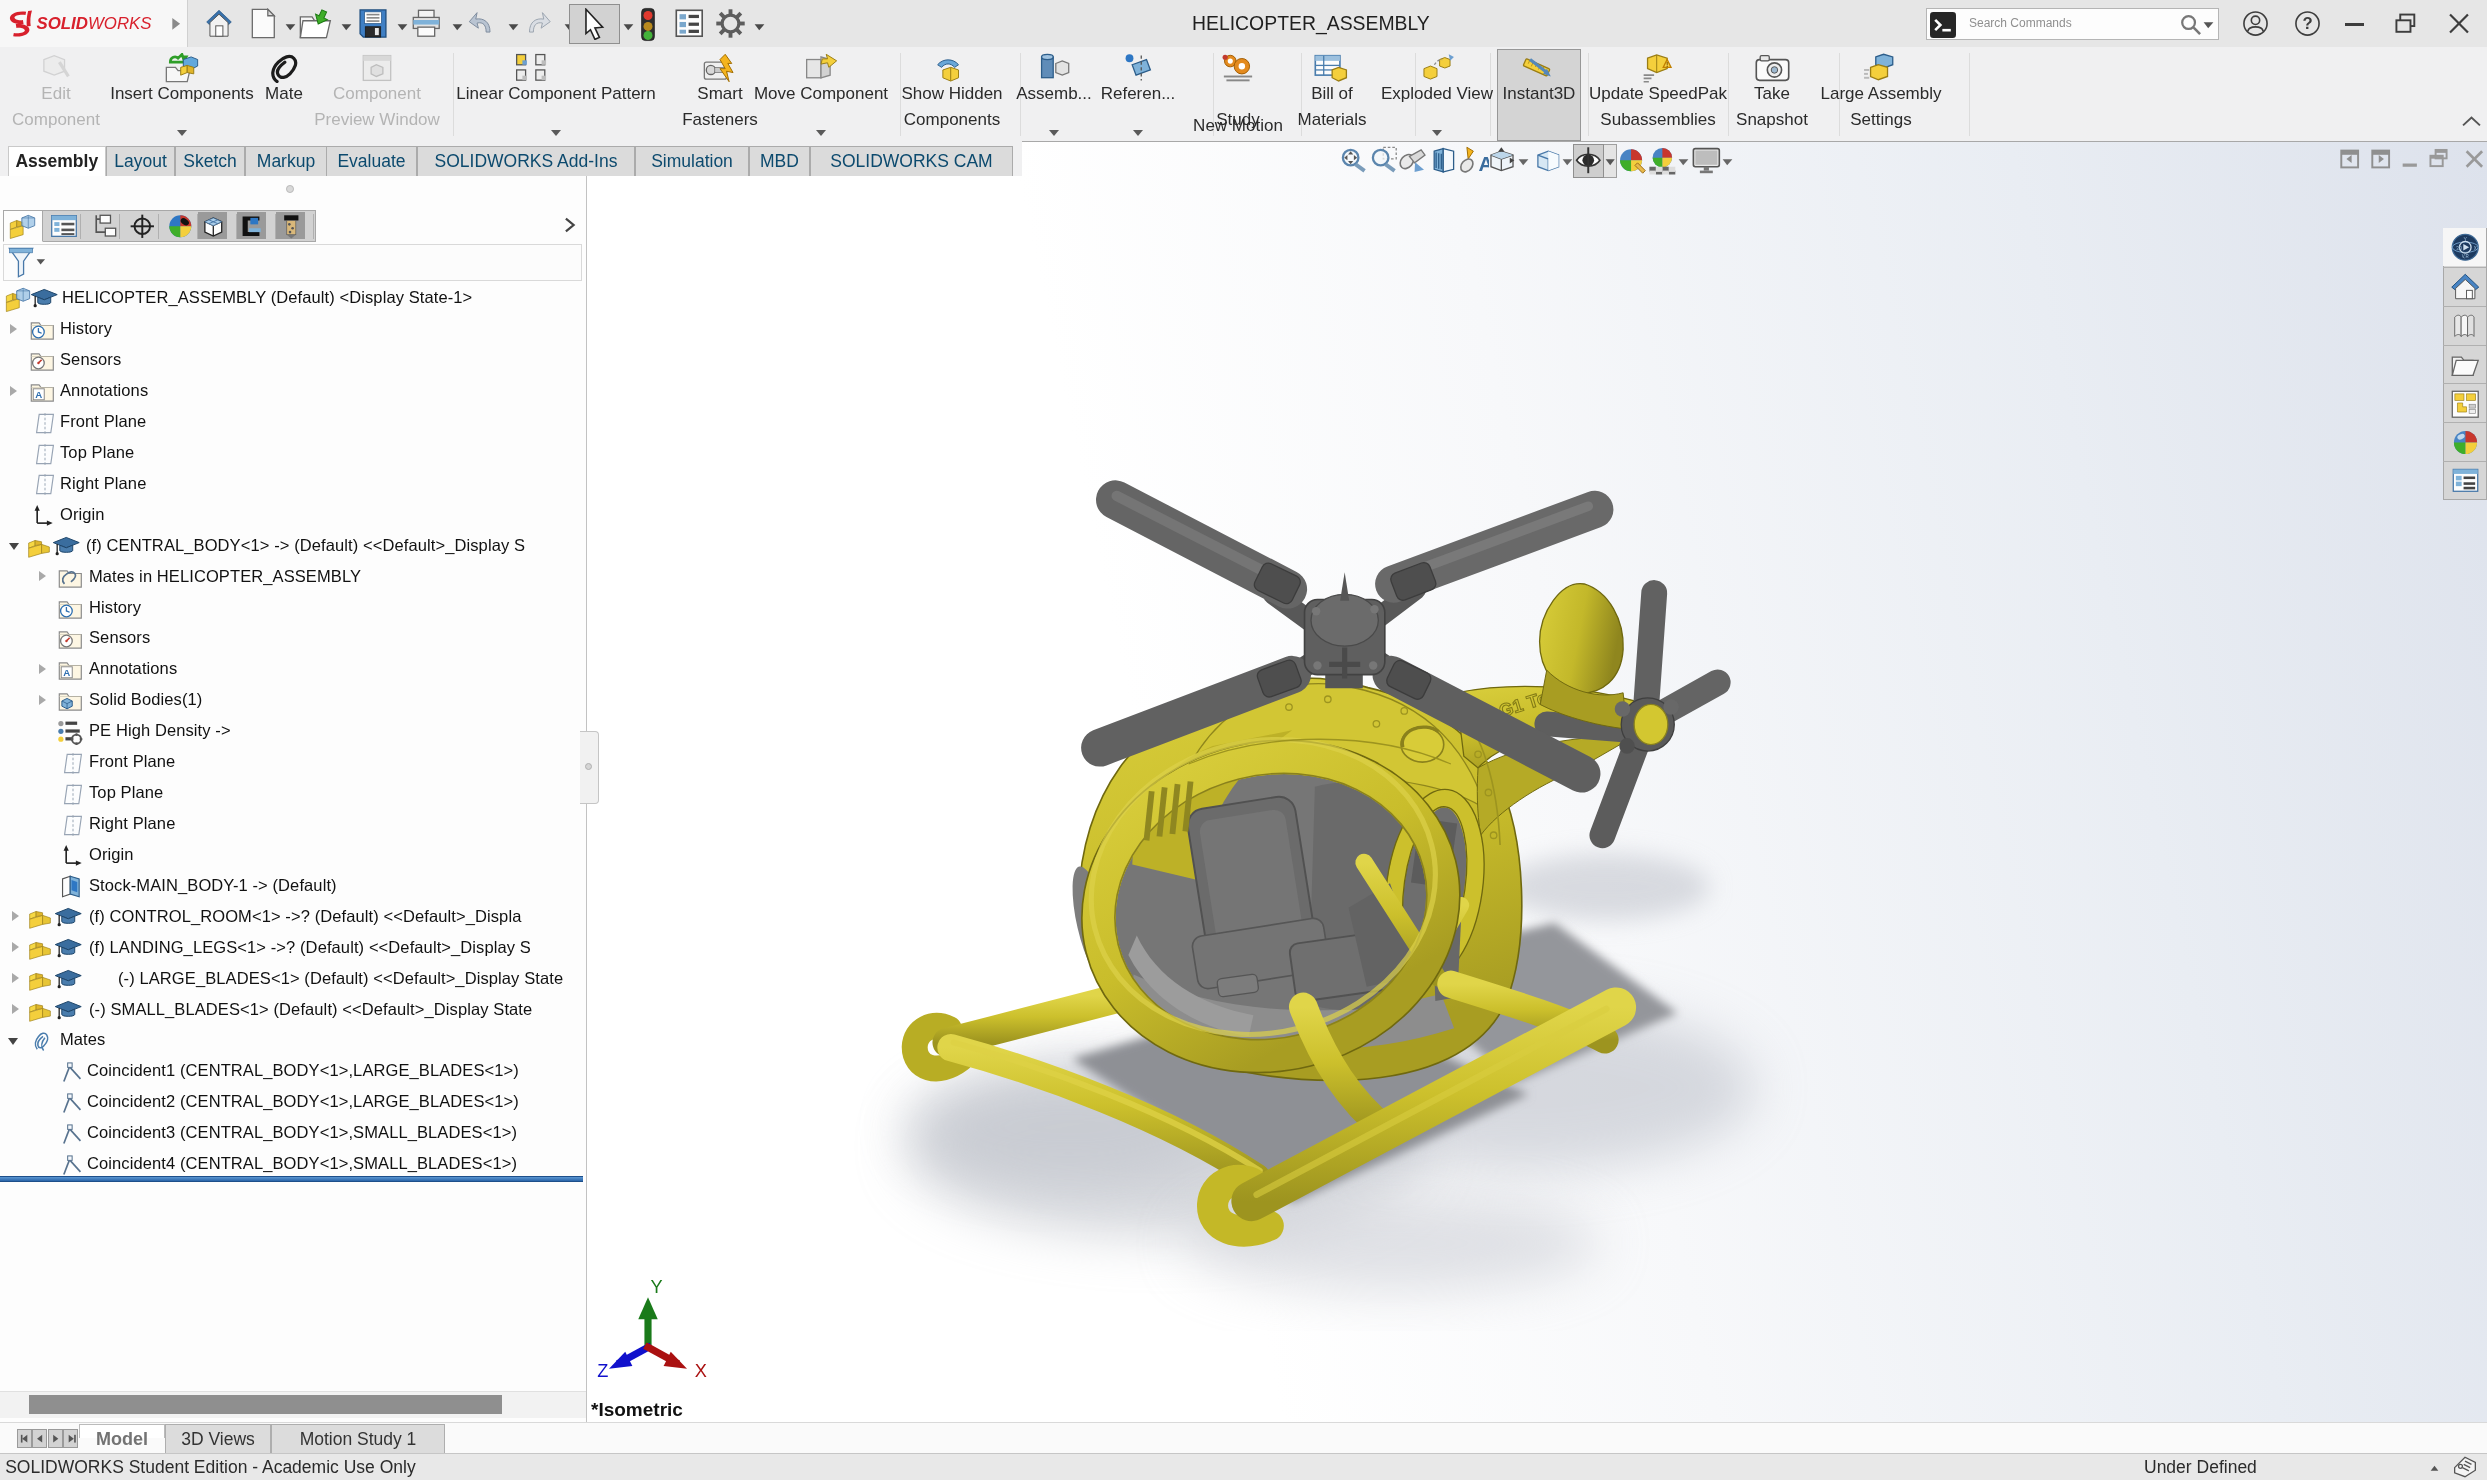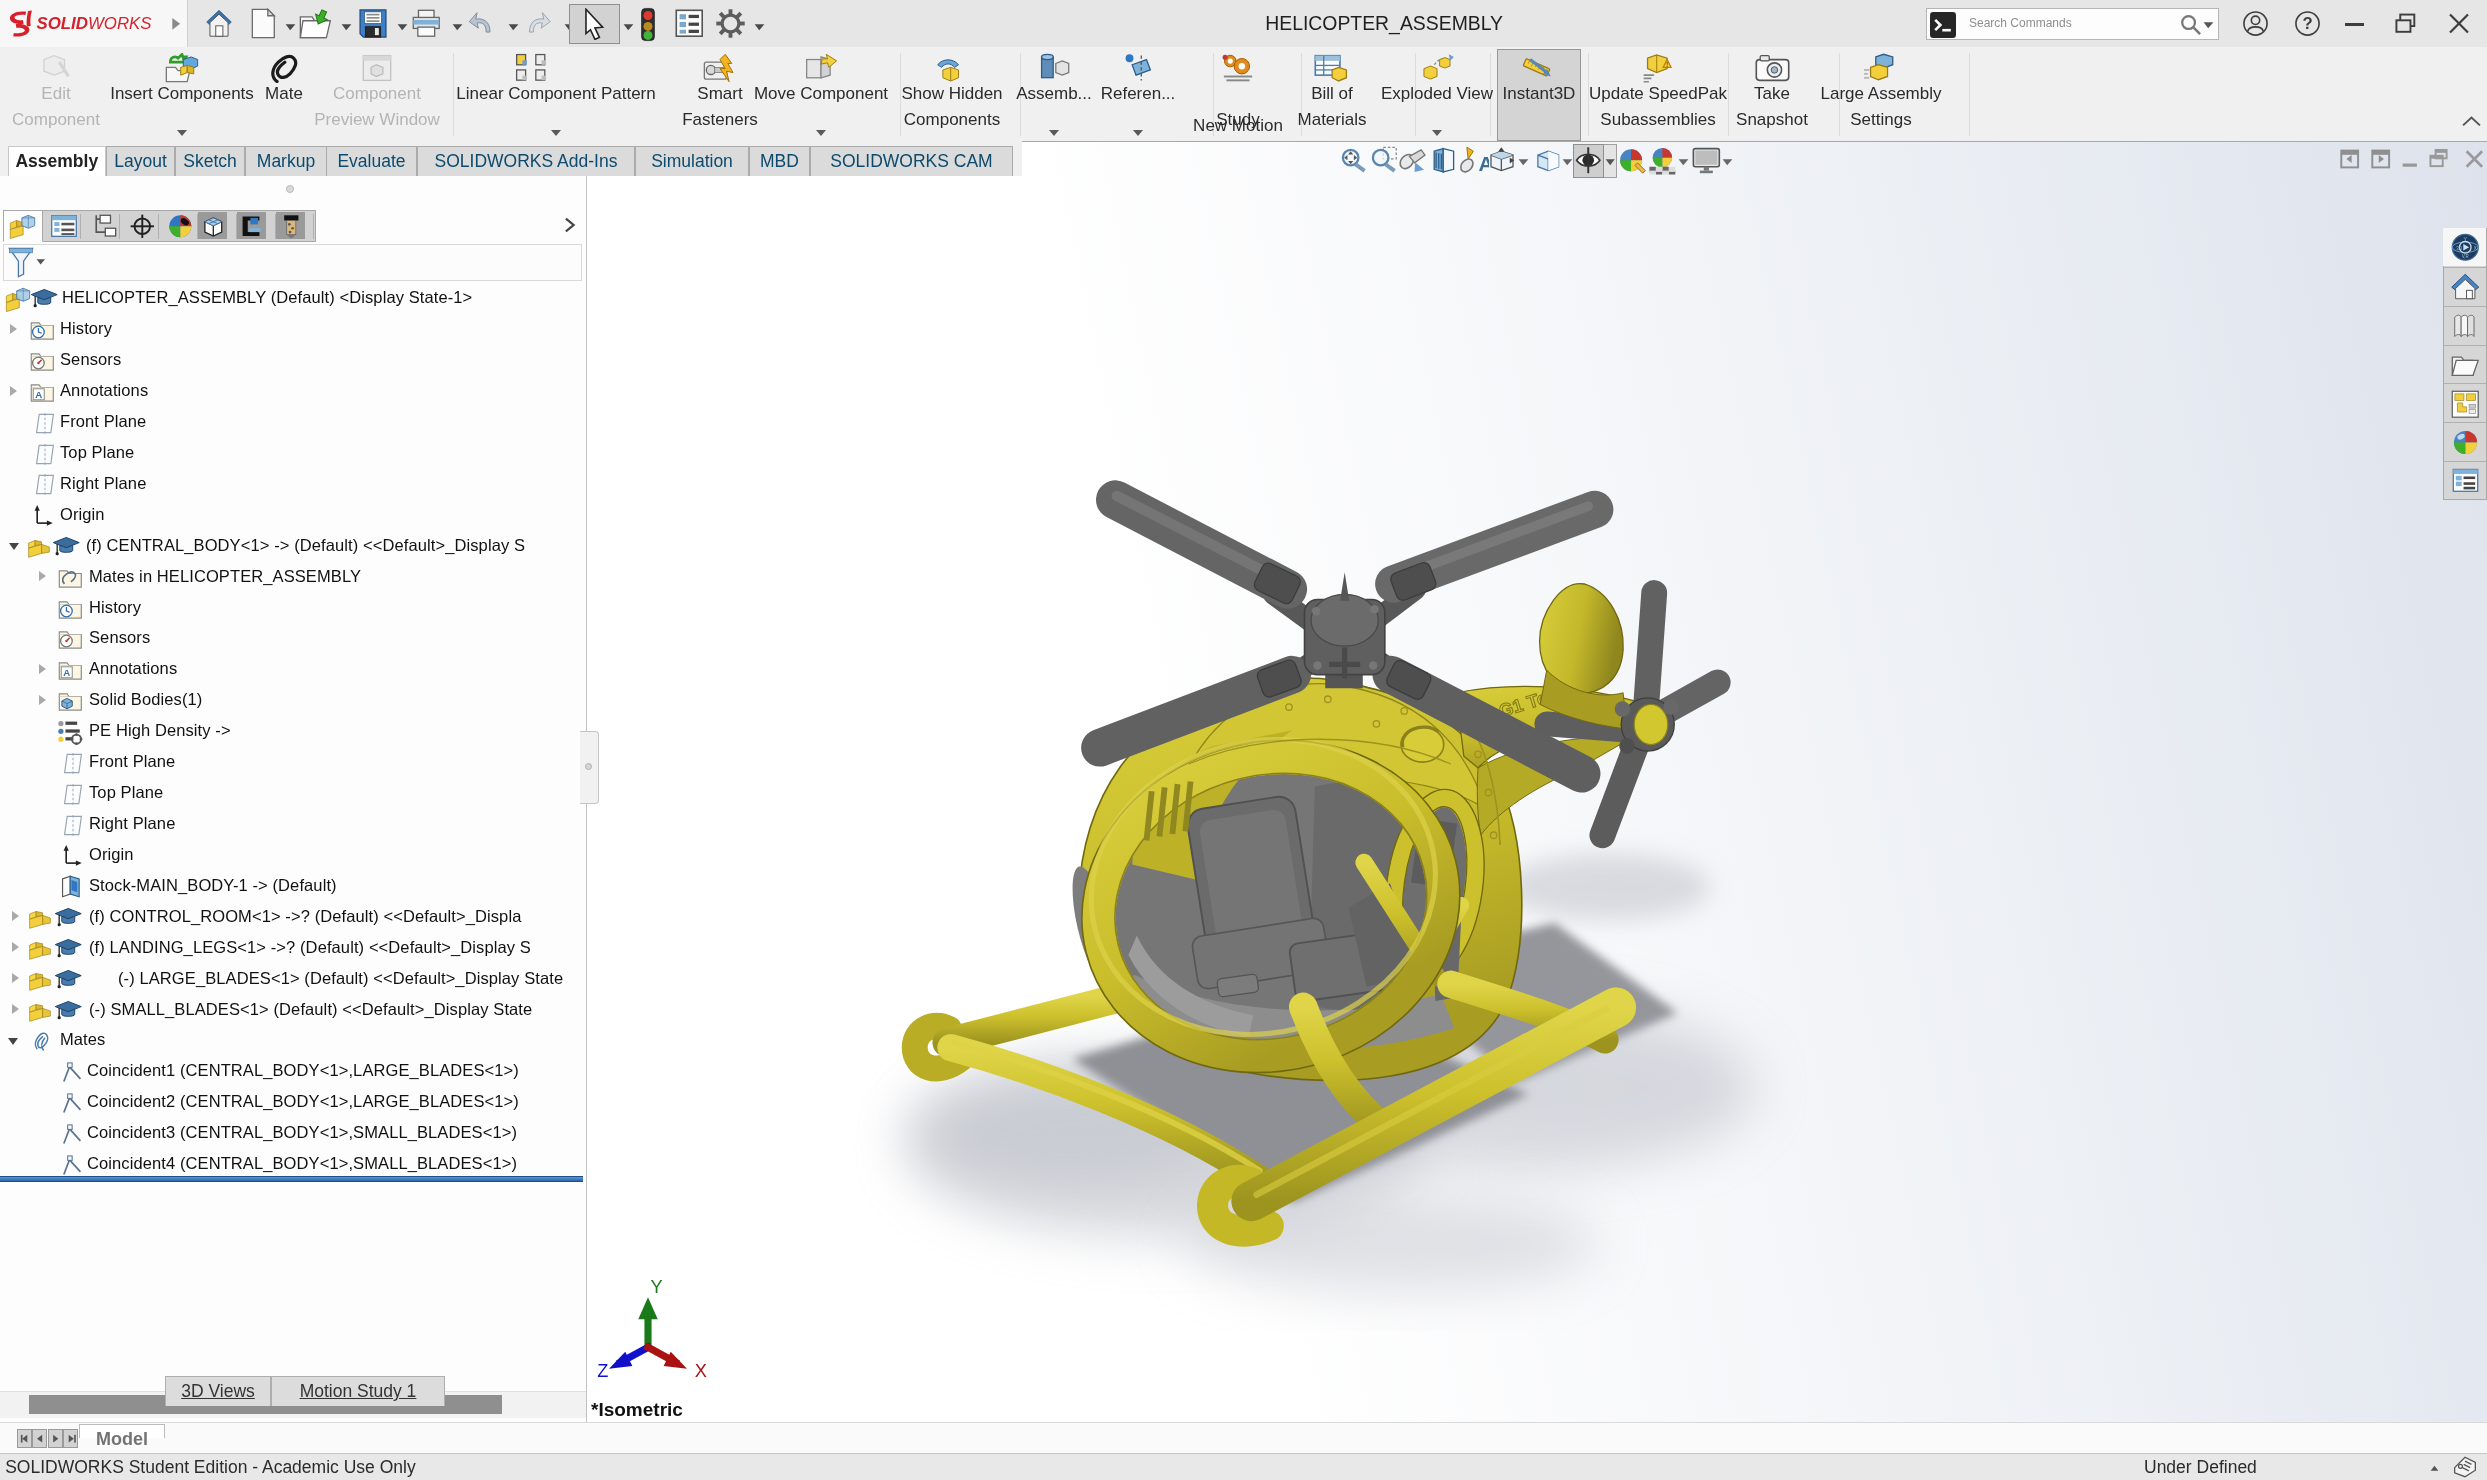--- a/index.html
+++ b/index.html
@@ -16,21 +16,21 @@
 .tab{position:absolute;z-index:7;top:146px;height:30px;background:#dbdbdb;border:0.6px solid #ababab;border-bottom:none;font-size:17.5px;color:#0c4a6e;text-align:center;line-height:29px;}
 .tab.active{background:#fff;border:0.6px solid #c9c9c9;border-bottom:none;font-weight:bold;color:#222;}
 #panel{left:0;top:176px;width:587px;height:1246px;background:#fdfdfd;border-right:1.3px solid #c2c2c2;}
 .trow{position:absolute;white-space:nowrap;font-size:16.5px;color:#111;letter-spacing:0.1px;}
 .arrow-r{position:absolute;width:0;height:0;border-top:5.8px solid transparent;border-bottom:5.8px solid transparent;border-left:7.1px solid #a9a9a9;}
 .arrow-d{position:absolute;width:0;height:0;border-left:5.8px solid transparent;border-right:5.8px solid transparent;border-top:7.1px solid #444;}
 #viewport{left:587px;top:141px;width:1900px;height:1281px;
  background:linear-gradient(258deg,#dde2ec 0%,#e9edf3 22%,#f7f8fa 48%,#ffffff 68%);}
 #taskpane{left:2443px;top:228px;width:44px;height:272px;background:#d6d6d6;border:0.6px solid #a8a8a8;}
 #bottomtabs{left:0;top:1422px;width:2487px;height:31px;background:#fafafa;border-top:0.6px solid #d9d9d9;}
-.btab{position:absolute;top:1376px;height:30px;background:#dcdcdc;border:0.6px solid #aeaeae;border-bottom:none;font-size:17.5px;color:#333;text-align:center;line-height:28.5px;text-decoration:underline;}
+.btab{position:absolute;top:1424px;height:30px;background:#dcdcdc;border:0.6px solid #aeaeae;border-bottom:none;font-size:17.5px;color:#333;text-align:center;line-height:28.5px;}
 #statusbar{left:0;top:1453px;width:2487px;height:26.6px;background:#e8e8e8;border-top:0.6px solid #c6c6c6;font-size:17px;color:#333;}
 </style></head><body>
 
 <div class="abs" id="titlebar"></div>
 <div class="abs" id="logoarea"></div>
 <svg class="abs" style="left:7.8px;top:9px" width="162" height="30" viewBox="0 0 250 46">
 <g fill="#d8202c">
 <path d="M28 4 C13 2 2 8 3 15 C4 21 13 24 24 23 L23 17 C16 18 10 16 10 13 C10 10 18 8 27 9 Z"></path>
 <path d="M8 42 C23 44 34 38 33 31 C32 25 23 22 12 23 L13 29 C20 28 26 30 26 33 C26 36 18 38 9 37 Z"></path>
 <path d="M31 3 L37 2 C34.5 10 34 18 35 26 L29 27 C28.3 19 29 11 31 3 Z"></path>
@@ -127,21 +127,21 @@
       <line x1="38" y1="24" x2="46" y2="24"></line>
 <line x1="8" y1="8" x2="14" y2="14"></line>
       <line x1="34" y1="34" x2="40" y2="40"></line>
 <line x1="8" y1="40" x2="14" y2="34"></line>
       <line x1="34" y1="14" x2="40" y2="8"></line>
 </g>
 </svg>
 <svg class="abs" style="left:754px;top:23px" width="11.7" height="7.8" viewBox="0 0 18 12">
     <polygon points="1,2 16,2 8,11" fill="#4a4a4a"></polygon>
   </svg>
-<div class="abs" style="left:1192px;top:11.7px;width:311px;text-align:right;font-size:19.4px;color:#1f1f1f;">HELICOPTER_ASSEMBLY</div>
+<div class="abs" style="left:1192px;top:11.7px;width:311px;text-align:left;font-size:19.4px;color:#1f1f1f;">HELICOPTER_ASSEMBLY</div>
 <div class="abs" style="left:1926px;top:8.4px;width:293px;height:32px;background:#fdfdfd;border:0.6px solid #b5b5b5;"></div>
 <svg class="abs" style="left:1930px;top:11.7px" width="26" height="26" viewBox="0 0 40 40">
 <rect x="0" y="0" width="40" height="40" rx="5" fill="#262626"></rect>
 <path d="M8 12 L16 20 L8 28" fill="none" stroke="#fff" stroke-width="4"></path>
 <rect x="19" y="26" width="13" height="4" fill="#fff"></rect>
 </svg>
 <div class="abs" style="left:1969px;top:15.5px;font-size:12px;color:#8f8f8f;">Search Commands</div>
 <svg class="abs" style="left:2179px;top:13px" width="23" height="23" viewBox="0 0 36 36">
 <circle cx="15" cy="15" r="10" fill="none" stroke="#777" stroke-width="3.5"></circle>
 <line x1="23" y1="23" x2="33" y2="33" stroke="#777" stroke-width="4"></line>

